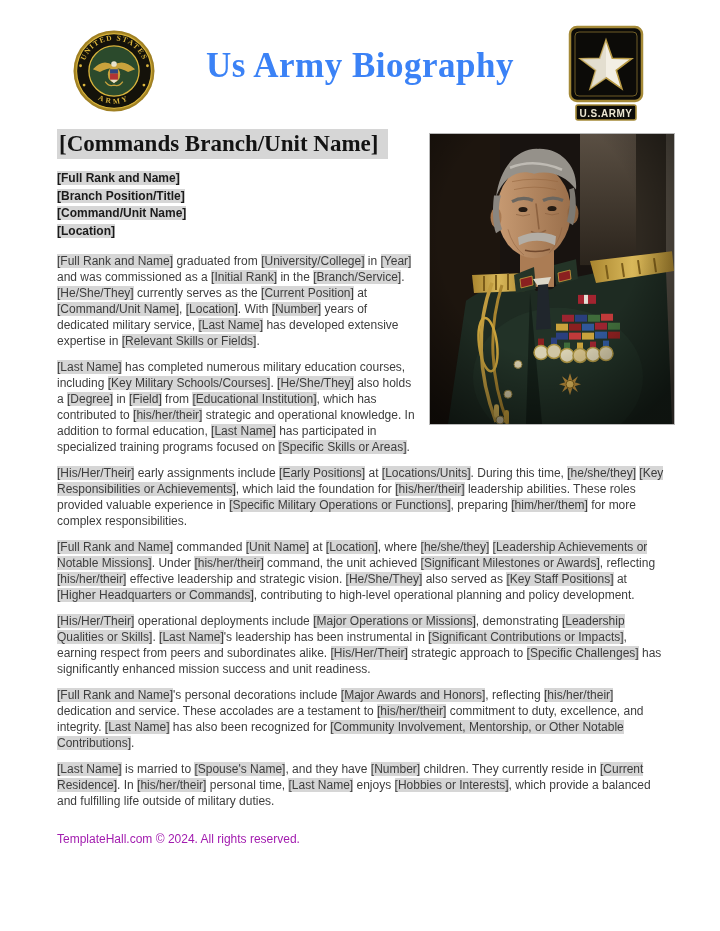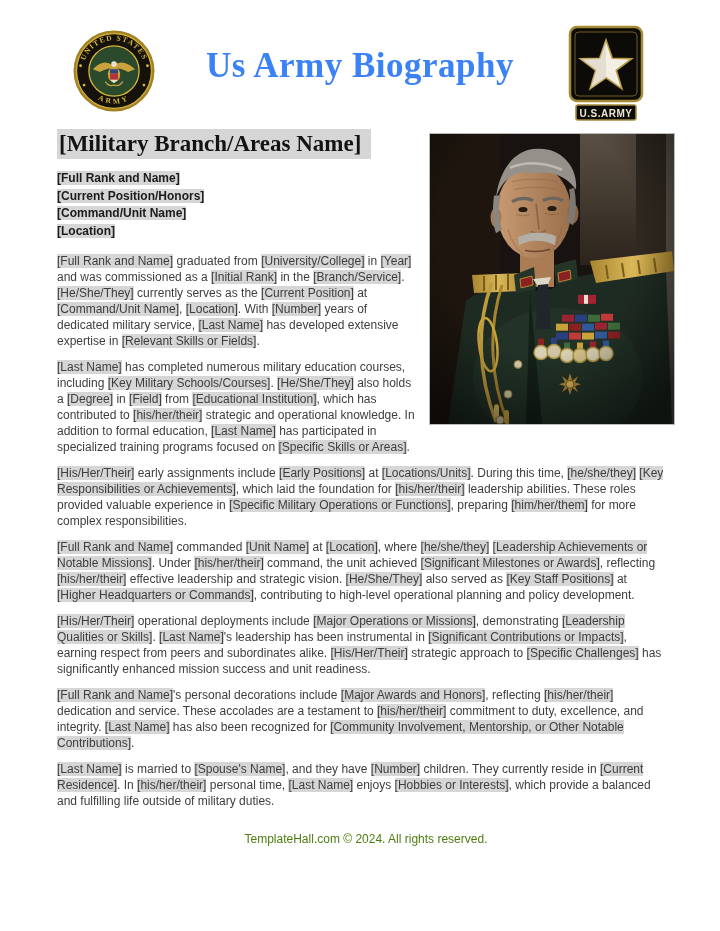--- a/index.html
+++ b/index.html
@@ -220,34 +220,34 @@
             <polygon points="-8,8 -2,3.5 -4.5,1"></polygon>
               <polygon points="8,8 2,3.5 4.5,1"></polygon>
           </g>
           <circle r="4" fill="#d9b45a" stroke="#7a5c1a" stroke-width="1"></circle>
         </g>
 
         <rect x="0" y="0" width="244" height="292" fill="url(#vig)"></rect>
       </svg>
     </div>
 
-    <h2 class="section-title"><span class="hl">[Military Branch/Areas Name]</span></h2>
+    <h2 class="section-title"><span class="hl">[Commands Branch/Unit Name]</span></h2>
 
     <div class="info-lines">
         <div class="info-line"><span class="hl">[Full Rank and Name]</span></div>
-        <div class="info-line"><span class="hl">[Current Position/Honors]</span></div>
+        <div class="info-line"><span class="hl">[Branch Position/Title]</span></div>
         <div class="info-line"><span class="hl">[Command/Unit Name]</span></div>
         <div class="info-line"><span class="hl">[Location]</span></div>
       </div>
 
     <div>
         <p class="bio-par"><span class="hl">[Full Rank and Name]</span><span> graduated from </span><span class="hl">[University/College]</span><span> in </span><span class="hl">[Year]</span><span> and was commissioned as a </span><span class="hl">[Initial Rank]</span><span> in the </span><span class="hl">[Branch/Service]</span><span>. </span><span class="hl">[He/She/They]</span><span> currently serves as the </span><span class="hl">[Current Position]</span><span> at </span><span class="hl">[Command/Unit Name]</span><span>, </span><span class="hl">[Location]</span><span>. With </span><span class="hl">[Number]</span><span> years of dedicated military service, </span><span class="hl">[Last Name]</span><span> has developed extensive expertise in </span><span class="hl">[Relevant Skills or Fields]</span><span>.</span></p>
         <p class="bio-par"><span class="hl">[Last Name]</span><span> has completed numerous military education courses, including </span><span class="hl">[Key Military Schools/Courses]</span><span>. </span><span class="hl">[He/She/They]</span><span> also holds a </span><span class="hl">[Degree]</span><span> in </span><span class="hl">[Field]</span><span> from </span><span class="hl">[Educational Institution]</span><span>, which has contributed to </span><span class="hl">[his/her/their]</span><span> strategic and operational knowledge. In addition to formal education, </span><span class="hl">[Last Name]</span><span> has participated in specialized training programs focused on </span><span class="hl">[Specific Skills or Areas]</span><span>.</span></p>
         <p class="bio-par"><span class="hl">[His/Her/Their]</span><span> early assignments include </span><span class="hl">[Early Positions]</span><span> at </span><span class="hl">[Locations/Units]</span><span>. During this time, </span><span class="hl">[he/she/they]</span><span> </span><span class="hl">[Key Responsibilities or Achievements]</span><span>, which laid the foundation for </span><span class="hl">[his/her/their]</span><span> leadership abilities. These roles provided valuable experience in </span><span class="hl">[Specific Military Operations or Functions]</span><span>, preparing </span><span class="hl">[him/her/them]</span><span> for more complex responsibilities.</span></p>
         <p class="bio-par"><span class="hl">[Full Rank and Name]</span><span> commanded </span><span class="hl">[Unit Name]</span><span> at </span><span class="hl">[Location]</span><span>, where </span><span class="hl">[he/she/they]</span><span> </span><span class="hl">[Leadership Achievements or Notable Missions]</span><span>. Under </span><span class="hl">[his/her/their]</span><span> command, the unit achieved </span><span class="hl">[Significant Milestones or Awards]</span><span>, reflecting </span><span class="hl">[his/her/their]</span><span> effective leadership and strategic vision. </span><span class="hl">[He/She/They]</span><span> also served as </span><span class="hl">[Key Staff Positions]</span><span> at </span><span class="hl">[Higher Headquarters or Commands]</span><span>, contributing to high-level operational planning and policy development.</span></p>
         <p class="bio-par"><span class="hl">[His/Her/Their]</span><span> operational deployments include </span><span class="hl">[Major Operations or Missions]</span><span>, demonstrating </span><span class="hl">[Leadership Qualities or Skills]</span><span>. </span><span class="hl">[Last Name]</span><span>'s leadership has been instrumental in </span><span class="hl">[Significant Contributions or Impacts]</span><span>, earning respect from peers and subordinates alike. </span><span class="hl">[His/Her/Their]</span><span> strategic approach to </span><span class="hl">[Specific Challenges]</span><span> has significantly enhanced mission success and unit readiness.</span></p>
         <p class="bio-par"><span class="hl">[Full Rank and Name]</span><span>'s personal decorations include </span><span class="hl">[Major Awards and Honors]</span><span>, reflecting </span><span class="hl">[his/her/their]</span><span> dedication and service. These accolades are a testament to </span><span class="hl">[his/her/their]</span><span> commitment to duty, excellence, and integrity. </span><span class="hl">[Last Name]</span><span> has also been recognized for </span><span class="hl">[Community Involvement, Mentorship, or Other Notable Contributions]</span><span>.</span></p>
         <p class="bio-par"><span class="hl">[Last Name]</span><span> is married to </span><span class="hl">[Spouse's Name]</span><span>, and they have </span><span class="hl">[Number]</span><span> children. They currently reside in </span><span class="hl">[Current Residence]</span><span>. In </span><span class="hl">[his/her/their]</span><span> personal time, </span><span class="hl">[Last Name]</span><span> enjoys </span><span class="hl">[Hobbies or Interests]</span><span>, which provide a balanced and fulfilling life outside of military duties.</span></p>
       </div>
 
-    <p class="footer" style="color: #4d7c0f; text-align: center;">TemplateHall.com © 2024. All rights reserved.</p>
+    <p class="footer" style="color: #a21caf;">TemplateHall.com © 2024. All rights reserved.</p>
   </div>
 </div>
 
 </body></html>

